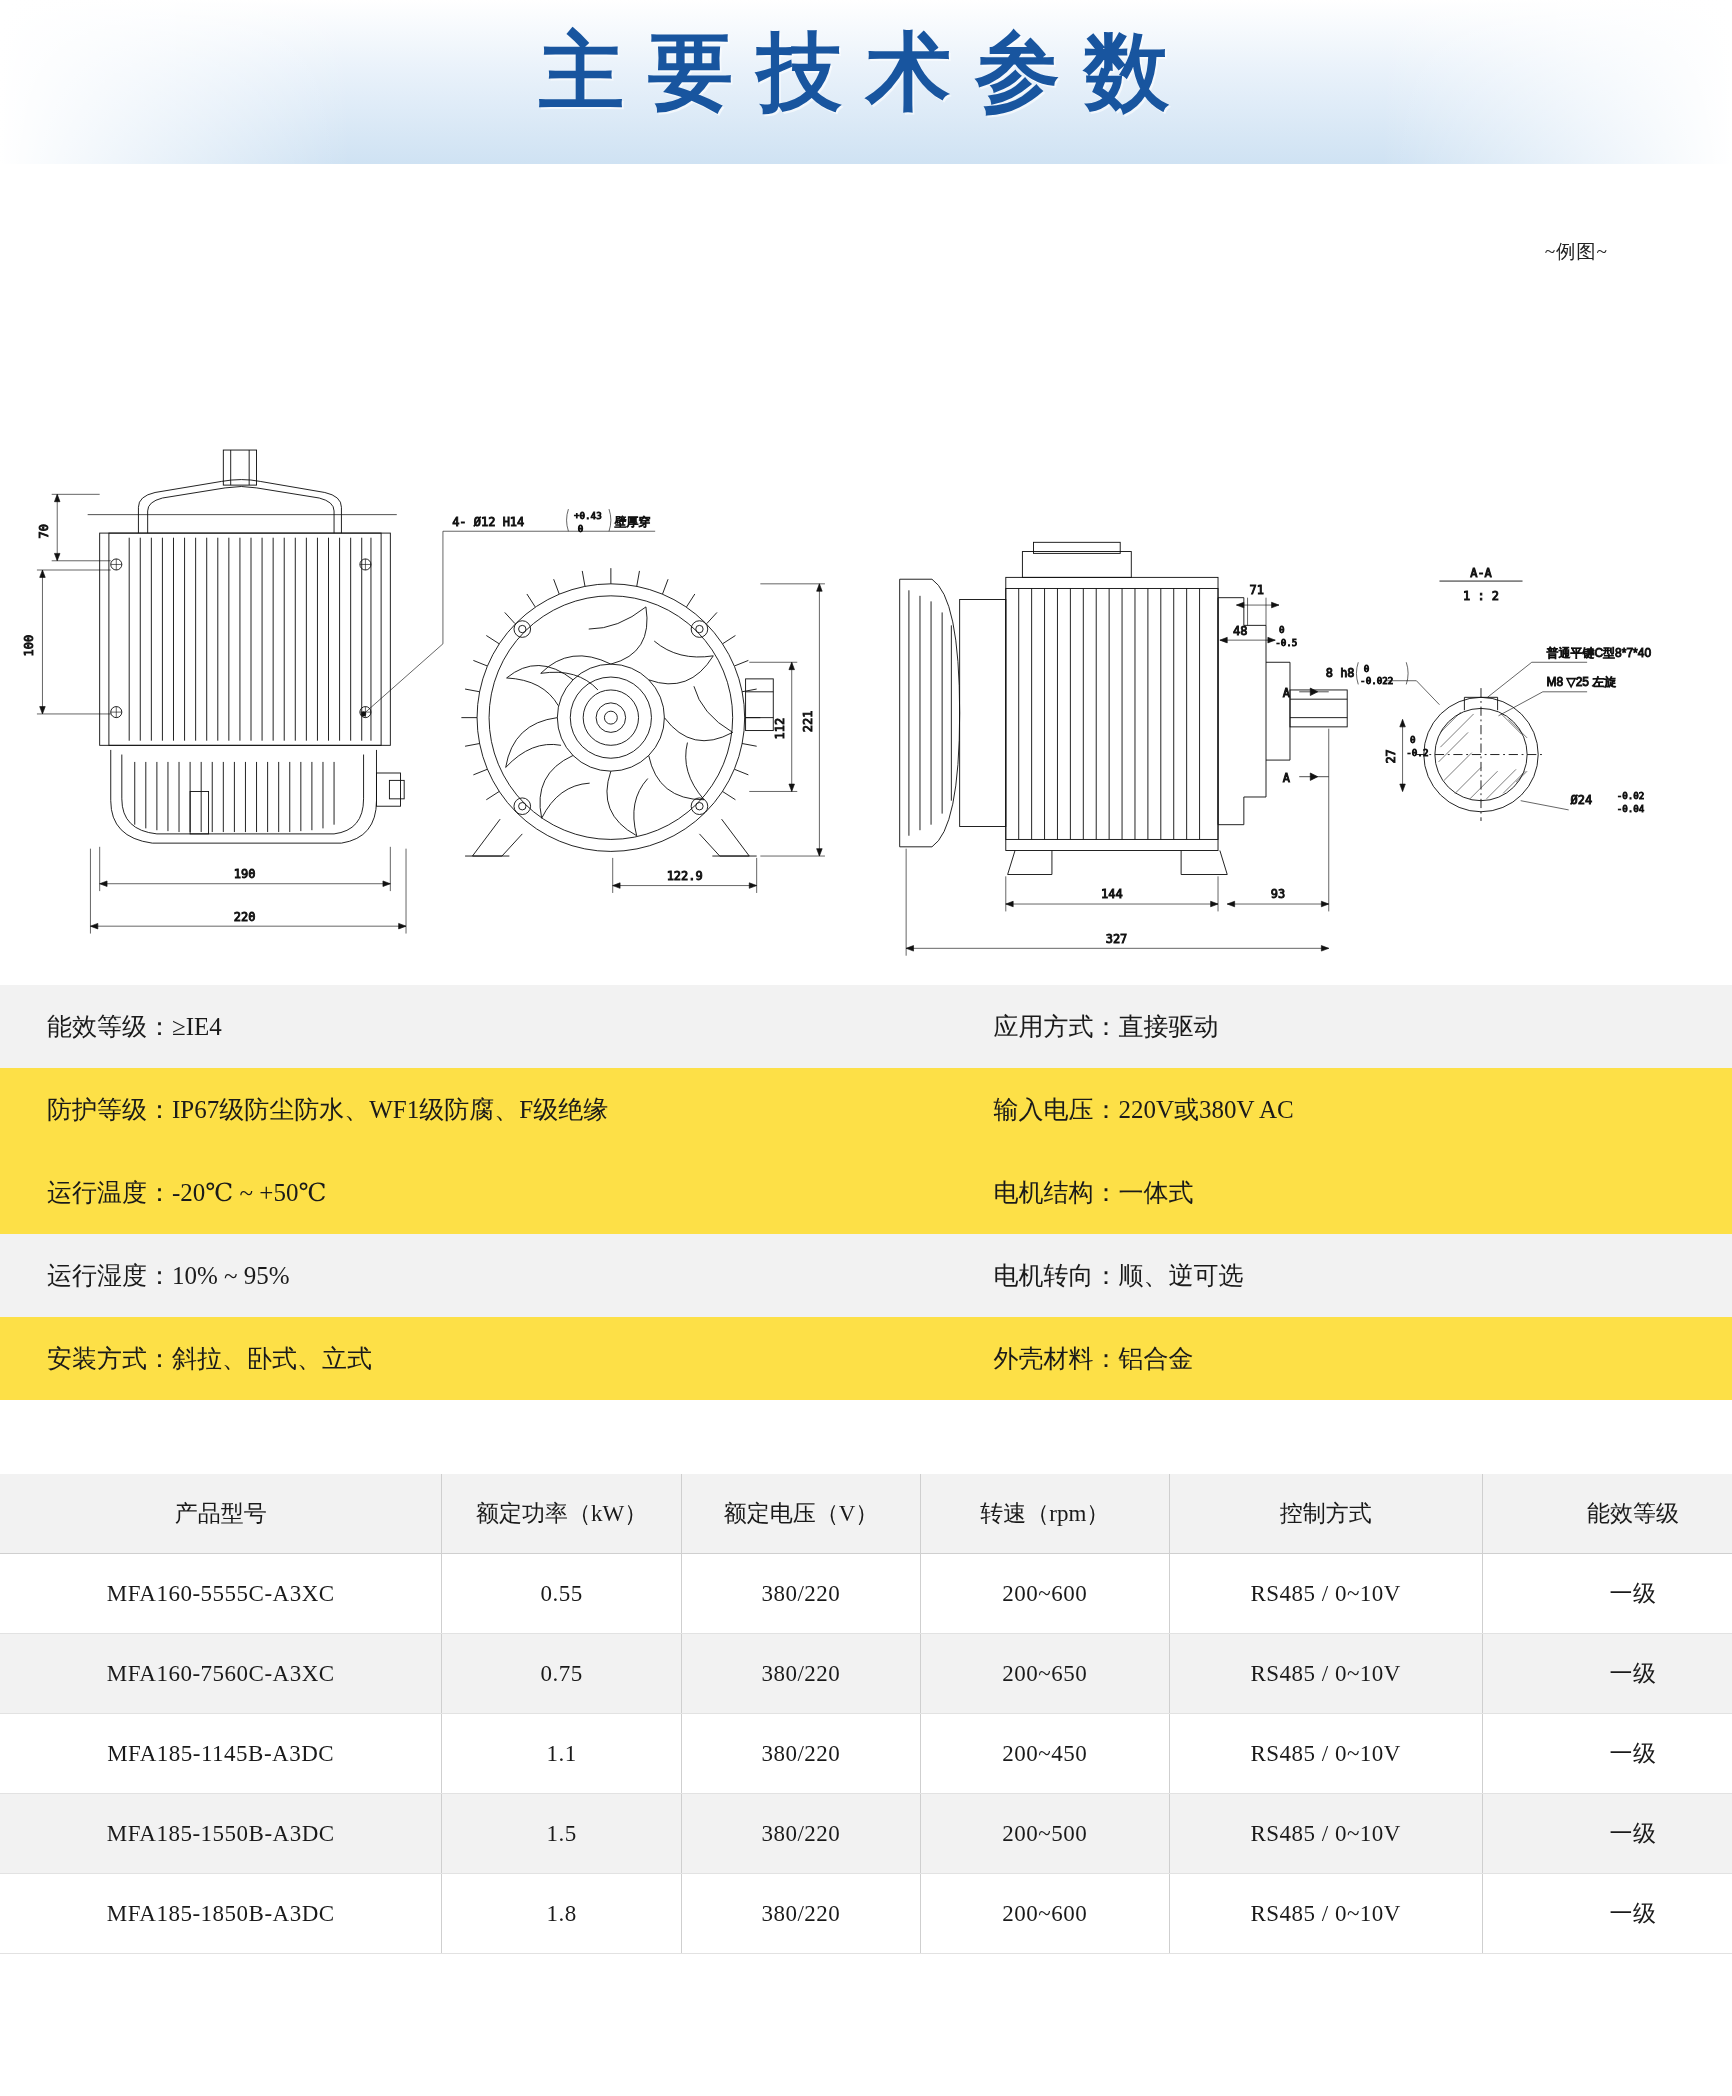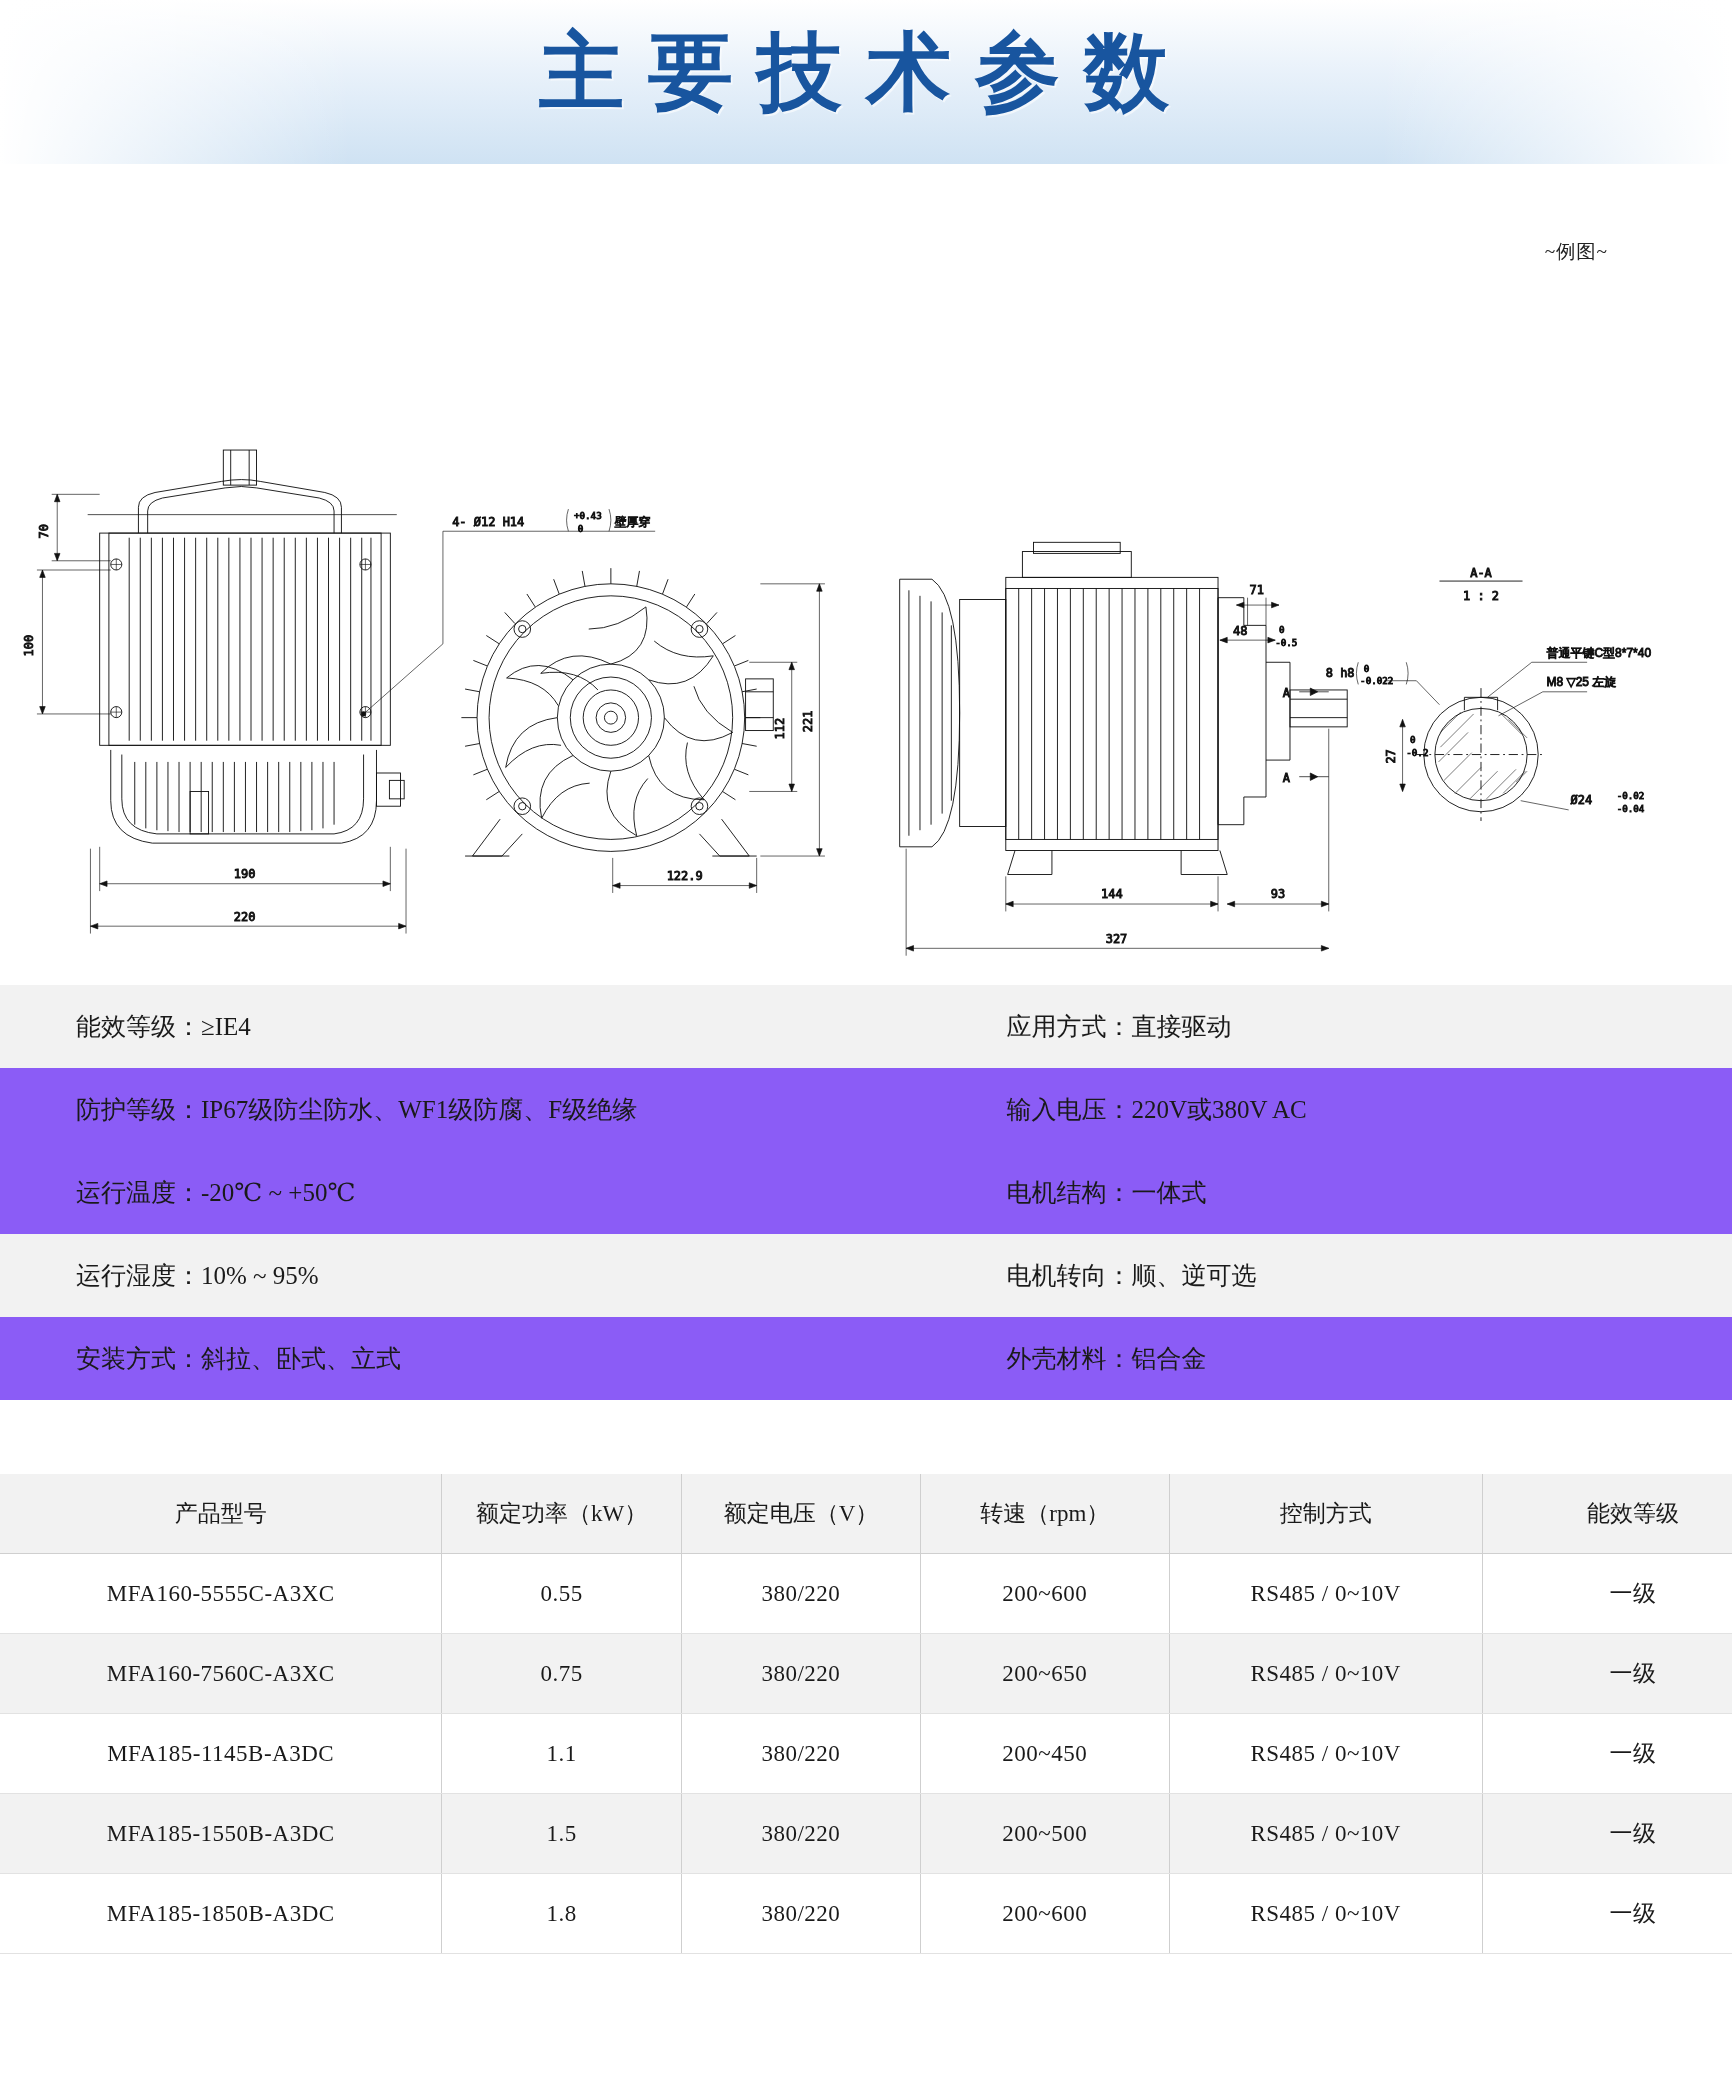--- a/index.html
+++ b/index.html
@@ -73,28 +73,28 @@
     top: 0;
   }
 
   
   .spec-table {
     width: 1732px;
     border-collapse: collapse;
     margin-top: 9.2px;
   }
   .spec-table tr.odd  { background: #f2f2f2; }
-  .spec-table tr.even { background: #8b5cf6; }
+  .spec-table tr.even { background: #fde047; }
   .spec-table td {
     padding: 22px 0 22px 0;
     font-size: 25px;
     vertical-align: middle;
     height: 39px;
   }
-  .spec-table td.left  { width: 932px; padding-left: 76px; }
+  .spec-table td.left  { width: 932px; padding-left: 47px; }
   .spec-table td.right { width: 736px;  padding-left: 11px; }
 
   
   .model-wrap {
     margin-top: 74px;
     width: 1732px;
   }
   .model-table {
     width: 1732px;
     border-collapse: collapse;

